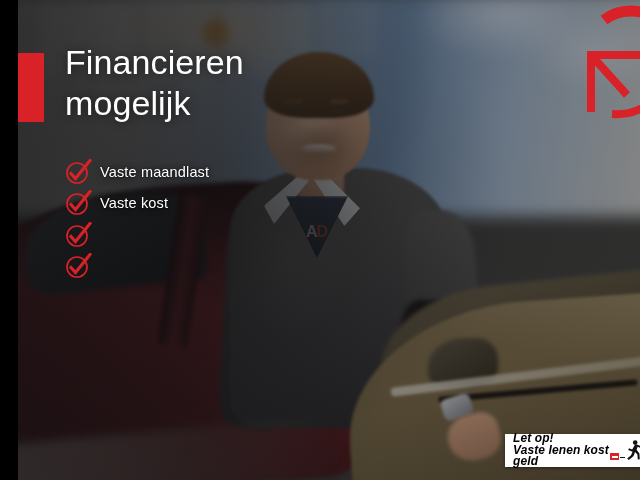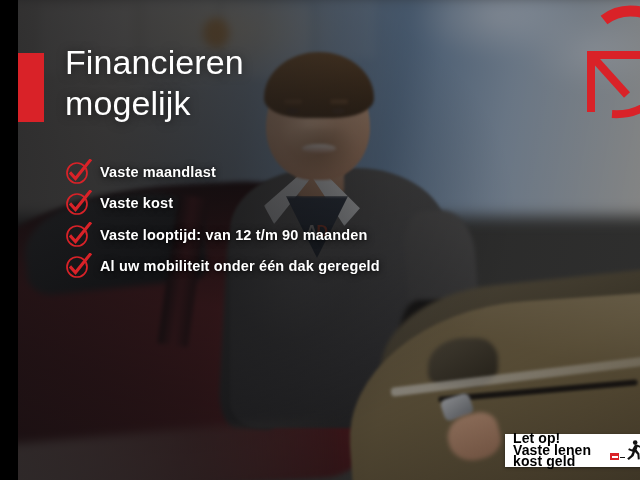--- a/index.html
+++ b/index.html
@@ -293,45 +293,46 @@
   .check-wrap {
     flex: 0 0 auto;
     width: 30px; height: 26px;
     position: relative;
     margin-right: 6px;
   }
   .check-wrap svg { position: absolute; left: 0; top: 0; }
   .bullet-label {
     color: #ffffff;
     font-size: 14.5px;
-    font-weight: 700;
+    font-weight: 400;
     letter-spacing: 0.15px;
     text-shadow: 0 1px 7px rgba(0,0,0,0.78), 0 0 2px rgba(0,0,0,0.6);
     white-space: nowrap;
   }
 
   
   .afm-badge {
     position: absolute;
     left: 487px; top: 434px;
     width: 142px; height: 33px;
     background: #ffffff;
     display: flex;
     align-items: center;
     padding: 0 6px 0 8px;
     box-sizing: border-box;
     box-shadow: 0 1px 3px rgba(0,0,0,0.45);
   }
   .afm-text {
     flex: 1 1 auto;
     color: #000000;
-    font-size: 14px;
+    font-size: 12px;
     font-weight: 700;
     line-height: 11.5px;
     letter-spacing: 0.1px;
+    font-style: italic;
   }
   .afm-icons {
     flex: 0 0 auto;
     display: flex;
     align-items: flex-end;
     gap: 1px;
     padding-bottom: 1px;
   }
   .afm-card {
     width: 9px; height: 7px;
@@ -433,33 +434,31 @@
 
 
 
     <div class="bullet">
       <span class="check-wrap">
         <svg width="30" height="26" viewBox="0 0 30 26">
           <circle cx="13" cy="14" r="10" fill="none" stroke="#d92228" stroke-width="1.7"></circle>
           <path d="M7 14.5 L11.5 19.5 L26 1.5" fill="none" stroke="#d92228" stroke-width="3.1" stroke-linecap="square"></path>
         </svg>
       </span>
-      <span class="bullet-label">Vaste looptijd: van 12 t/m 90 maanden</span>
     </div>
 
 
 
     <div class="bullet">
       <span class="check-wrap">
         <svg width="30" height="26" viewBox="0 0 30 26">
           <circle cx="13" cy="14" r="10" fill="none" stroke="#d92228" stroke-width="1.7"></circle>
           <path d="M7 14.5 L11.5 19.5 L26 1.5" fill="none" stroke="#d92228" stroke-width="3.1" stroke-linecap="square"></path>
         </svg>
       </span>
-      <span class="bullet-label">Al uw mobiliteit onder één dak geregeld</span>
     </div>
 
   </div>
 
   <div class="afm-badge">
     <div class="afm-text">
       <div>Let op!</div>
       <div>Vaste lenen kost geld</div>
     </div>
     <div class="afm-icons">

